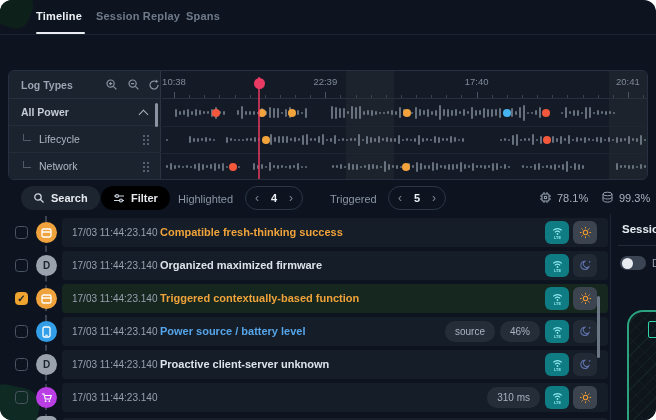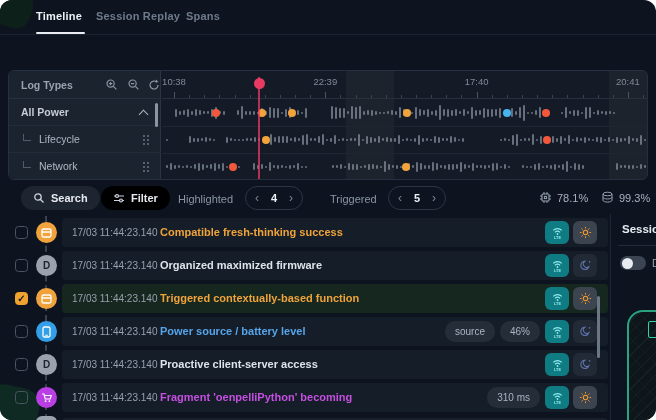--- a/index.html
+++ b/index.html
@@ -710,21 +710,21 @@
               </button>
     </div>
   </div>
           <div class="lrow" style="top: 136px;">
     <span class="cb"></span>
     <span class="circ" style="background: rgb(154, 163, 173);">
               <i class="dl">D</i>
             </span>
     <div class="strip">
       <span class="ts">17/03 11:44:23.140</span>
-      <span class="msg" style="color: rgb(220, 227, 234);">Proactive client-server access</span>
+      <span class="msg" style="color: rgb(220, 227, 234);">Proactive client-server unknown</span>
       <span class="badges"></span>
       <button class="sqbtn lte">
                 <svg width="15" height="15" viewBox="0 0 15 15">
                   <path d="M3.2 5.4a6.2 6.2 0 0 1 8.6 0" stroke="#8fe9ef" fill="none" stroke-width="1.1"></path>
                   <path d="M4.9 7.3a3.8 3.8 0 0 1 5.2 0" stroke="#8fe9ef" fill="none" stroke-width="1.1"></path>
                   <circle cx="7.5" cy="9" r="0.9" fill="#8fe9ef"></circle>
                   <text x="7.5" y="13.6" font-size="3.8" fill="#8fe9ef" text-anchor="middle" font-weight="bold" font-family="Liberation Sans, sans-serif">LTE</text>
                 </svg>
               </button>
       <button class="sqbtn env moon">
@@ -739,21 +739,20 @@
     <span class="cb"></span>
     <span class="circ" style="background: rgb(185, 62, 227);">
               <svg width="11" height="10" viewBox="0 0 11 10">
                 <path d="M1 1h2l1.2 5h5l1-3.5H4" fill="none" stroke="#fff" stroke-width="1.2"></path>
                 <circle cx="4.6" cy="8.2" r="0.9" fill="#fff"></circle>
                 <circle cx="8.4" cy="8.2" r="0.9" fill="#fff"></circle>
               </svg>
             </span>
     <div class="strip">
       <span class="ts">17/03 11:44:23.140</span>
-      <span class="msg" style="color: rgb(196, 79, 224);">Fragment 'oenpelliPython' becoming</span>
       <span class="badges">
                 <span class="badge">310 ms</span>
               </span>
       <button class="sqbtn lte">
                 <svg width="15" height="15" viewBox="0 0 15 15">
                   <path d="M3.2 5.4a6.2 6.2 0 0 1 8.6 0" stroke="#8fe9ef" fill="none" stroke-width="1.1"></path>
                   <path d="M4.9 7.3a3.8 3.8 0 0 1 5.2 0" stroke="#8fe9ef" fill="none" stroke-width="1.1"></path>
                   <circle cx="7.5" cy="9" r="0.9" fill="#8fe9ef"></circle>
                   <text x="7.5" y="13.6" font-size="3.8" fill="#8fe9ef" text-anchor="middle" font-weight="bold" font-family="Liberation Sans, sans-serif">LTE</text>
                 </svg>

